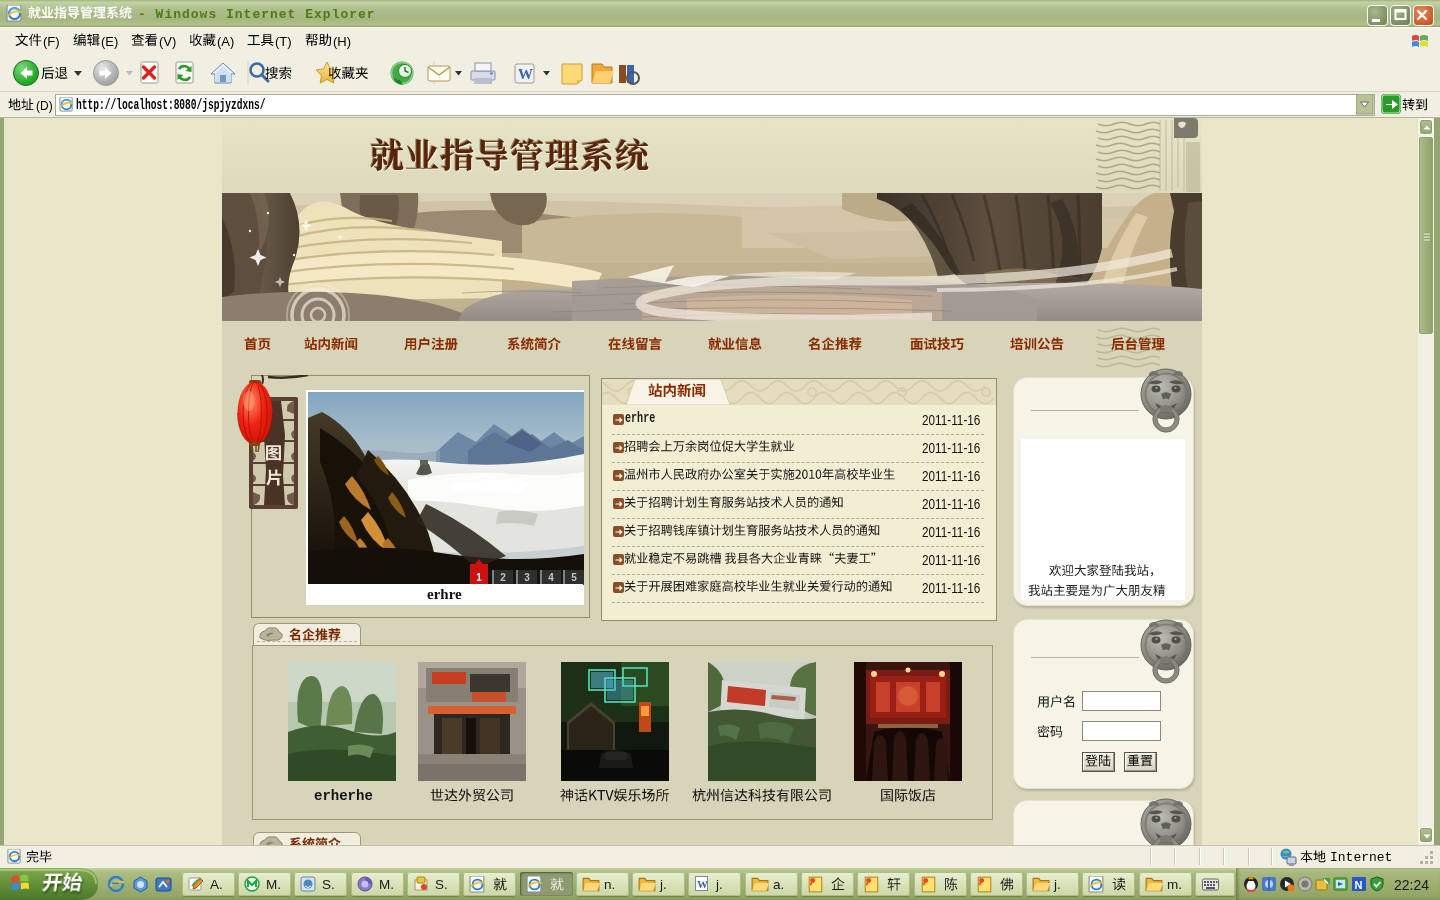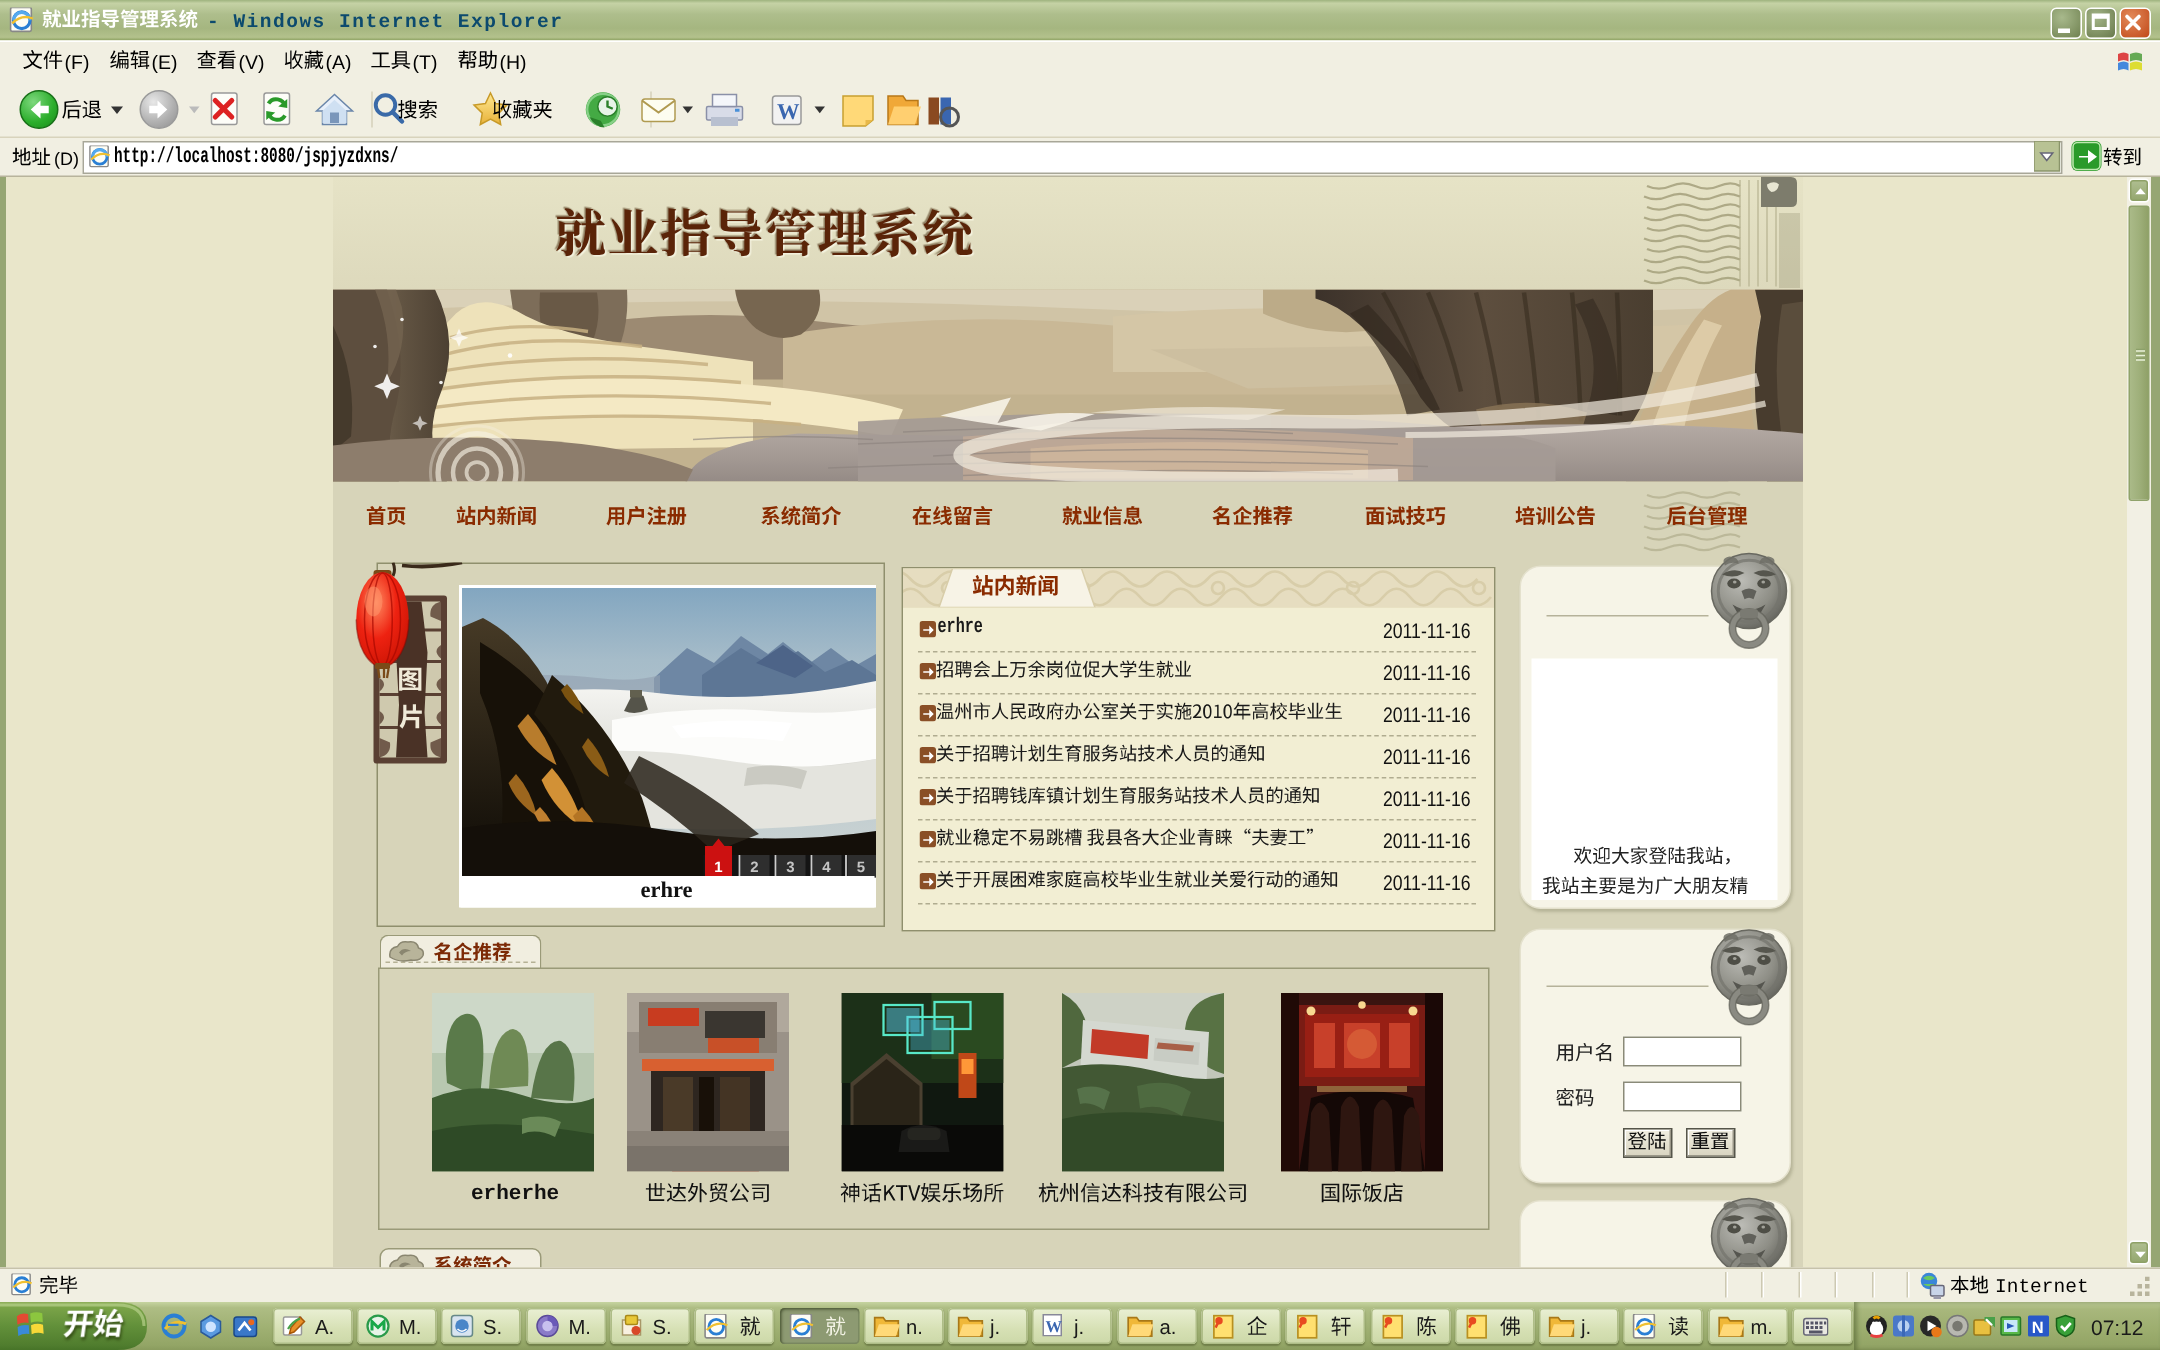--- a/index.html
+++ b/index.html
@@ -169,21 +169,21 @@
       <use x="0.0" href="#b5C31"></use>
       <use x="48.0" href="#b4E1A"></use>
       <use x="96.0" href="#b6307"></use>
       <use x="144.0" href="#b5BFC"></use>
       <use x="192.0" href="#b7BA1"></use>
       <use x="240.0" href="#b7406"></use>
       <use x="288.0" href="#b7CFB"></use>
       <use x="336.0" href="#b7EDF"></use>
     </g>
   </svg>
-<div class="abs" style="left:138px;top:7px;font:bold 13px 'Liberation Mono';color:#0c4a6e;letter-spacing:1px">- Windows Internet Explorer</div>
+<div class="abs" style="left:138px;top:7px;font:bold 13px 'Liberation Mono';color:#4d7c0f;letter-spacing:1px">- Windows Internet Explorer</div>
 <svg style="position:absolute;left:15px;top:33px;" width="29" height="18">
     <g transform="translate(0,11.9) scale(0.28125)" fill="#000">
       <use x="0.0" href="#r6587"></use>
       <use x="48.0" href="#r4EF6"></use>
     </g>
   </svg>
 <div class="abs" style="left:43px;top:34px;font:13px 'Liberation Sans';color:#000">(F)</div>
 <svg style="position:absolute;left:73px;top:33px;" width="29" height="18">
     <g transform="translate(0,11.9) scale(0.28125)" fill="#000">
       <use x="0.0" href="#r7F16"></use>
@@ -1404,21 +1404,21 @@
     <path d="M5 6 L10 8 L5 10 Z" fill="#2858b8"></path>
   </svg>
 <svg class="abs" style="left:1351px;top:876px" width="16" height="16" viewBox="0 0 16 16">
     <rect x="1" y="1" width="14" height="14" rx="1" fill="#2858c8"></rect>
     <text x="3.5" y="12.5" font-family="Liberation Sans" font-size="11" font-weight="bold" fill="#fff">N</text>
   </svg>
 <svg class="abs" style="left:1369px;top:876px" width="16" height="16" viewBox="0 0 16 16">
     <path d="M8 1 L14 3 L14 8 Q14 13 8 15 Q2 13 2 8 L2 3 Z" fill="#38a038" stroke="#186018"></path>
     <path d="M5 8 l2.5 2.5 L11.5 6" stroke="#fff" stroke-width="1.8" fill="none"></path>
   </svg>
-<div class="abs" style="left:1394px;top:877px;font:14px 'Liberation Sans';color:#1a1a1a">07:12</div>
+<div class="abs" style="left:1394px;top:877px;font:14px 'Liberation Sans';color:#1a1a1a">22:24</div>
 <svg width="0" height="0" style="position:absolute">
     <defs>
       <path id="b5C31" d="M9 -23H17V-19H9ZM5 -14C5 -9 3 -5 1 -2C2 -2 4 0 5 0C7 -3 9 -8 10 -13ZM17 -12C18 -10 20 -6 20 -4L25 -6C24 -8 23 -11 21 -14ZM37 -37C39 -35 41 -31 42 -29L46 -32C45 -34 42 -37 40 -39ZM4 -28V-15H11V-1C11 -1 11 -1 11 -1C10 -1 8 -1 7 -1C8 1 8 3 9 4C11 4 13 4 14 3C16 2 16 1 16 -1V-15H23V-28ZM10 -40C10 -38 11 -37 11 -35H2V-30H24V-35H17C17 -37 16 -39 15 -41ZM31 -41C31 -37 31 -33 31 -29H25V-23H30C30 -14 27 -5 21 1C22 2 24 3 25 4C30 0 33 -7 34 -14V-3C34 0 35 1 36 2C36 3 38 3 39 3C40 3 41 3 42 3C43 3 44 3 45 3C46 2 46 2 47 1C47 -1 47 -3 47 -5C46 -6 44 -7 43 -8C43 -5 43 -3 43 -2C43 -2 42 -1 42 -1C42 -1 42 -1 41 -1C41 -1 40 -1 40 -1C40 -1 40 -1 39 -1C39 -1 39 -2 39 -3V-21H35L36 -23H46V-29H36C36 -33 36 -37 36 -41Z"></path>
       <path id="b4E1A" d="M3 -29C5 -23 8 -15 9 -11L15 -13C13 -17 11 -25 8 -31ZM40 -31C38 -25 36 -18 33 -14V-40H27V-4H21V-40H15V-4H2V2H46V-4H33V-13L38 -10C40 -15 43 -22 45 -28Z"></path>
       <path id="b6307" d="M39 -39C36 -37 31 -36 27 -34V-41H21V-28C21 -22 23 -20 29 -20C31 -20 37 -20 39 -20C44 -20 46 -22 47 -29C45 -29 43 -30 41 -31C41 -26 41 -26 38 -26C37 -26 31 -26 30 -26C27 -26 27 -26 27 -28V-30C32 -31 39 -33 44 -35ZM26 -6H38V-2H26ZM26 -10V-13H38V-10ZM21 -18V4H26V2H38V4H44V-18ZM8 -41V-32H2V-26H8V-18L1 -16L2 -11L8 -12V-2C8 -1 7 -1 7 -1C6 -1 4 -1 2 -1C3 0 4 3 4 4C7 4 10 4 11 3C13 2 13 1 13 -2V-14L19 -15L18 -20L13 -19V-26H18V-32H13V-41Z"></path>
       <path id="b5BFC" d="M9 -7C12 -5 16 -2 17 0L22 -3C20 -5 18 -8 15 -10H30V-2C30 -1 29 -1 28 -1C27 -1 24 -1 21 -1C21 1 22 3 23 4C27 4 30 4 33 4C35 3 36 1 36 -2V-10H45V-15H36V-18H30V-15H3V-10H11ZM6 -37V-26C6 -20 9 -19 18 -19C20 -19 33 -19 35 -19C42 -19 44 -20 45 -25C43 -25 41 -25 39 -26C39 -24 38 -23 34 -23C31 -23 20 -23 18 -23C13 -23 12 -24 12 -26V-26H40V-40H6ZM12 -35H34V-31H12Z"></path>
       <path id="b7BA1" d="M9 -21V4H15V3H36V4H41V-8H15V-10H39V-21ZM36 -1H15V-4H36ZM20 -30C21 -29 21 -28 22 -27H4V-19H9V-23H39V-19H45V-27H27C27 -29 26 -30 25 -31ZM15 -17H33V-14H15ZM8 -41C6 -37 4 -33 1 -30C3 -30 5 -29 6 -28C8 -29 9 -31 10 -33H12C13 -32 14 -30 15 -28L20 -30C19 -31 19 -32 18 -33H24V-37H12C13 -38 13 -39 13 -40ZM28 -41C27 -38 26 -34 24 -32C25 -31 27 -30 28 -30C29 -31 30 -32 31 -33H33C34 -32 36 -29 36 -28L41 -30C41 -31 40 -32 39 -33H46V-37H33C33 -38 34 -39 34 -40Z"></path>
       <path id="b7406" d="M25 -25H30V-21H25ZM34 -25H39V-21H34ZM25 -34H30V-30H25ZM34 -34H39V-30H34ZM16 -2V3H47V-2H35V-7H45V-12H35V-16H45V-39H19V-16H29V-12H19V-7H29V-2ZM1 -6 2 0C7 -2 13 -4 18 -5L17 -11L13 -9V-19H17V-24H13V-33H18V-38H2V-33H7V-24H2V-19H7V-8Z"></path>
       <path id="b7CFB" d="M12 -10C9 -7 5 -4 2 -2C3 -1 6 1 7 2C10 -1 15 -5 17 -8ZM30 -8C33 -5 38 -1 40 2L45 -2C43 -4 38 -8 34 -11ZM31 -21C32 -20 33 -19 34 -18L19 -17C25 -20 31 -24 37 -29L33 -32C31 -31 29 -29 26 -27L17 -27C19 -29 22 -31 25 -34C31 -34 37 -35 42 -36L38 -41C30 -39 16 -38 4 -37C5 -36 6 -34 6 -32C9 -32 13 -33 17 -33C14 -31 12 -29 11 -28C9 -27 8 -26 7 -26C8 -25 8 -22 9 -21C10 -22 11 -22 19 -23C16 -21 13 -19 12 -19C9 -17 7 -16 5 -16C5 -15 6 -12 7 -11C8 -12 10 -12 21 -13V-2C21 -2 21 -1 20 -1C19 -1 17 -1 14 -1C15 0 16 2 16 4C20 4 22 4 24 3C27 2 27 1 27 -2V-13L37 -14C38 -12 39 -11 40 -10L45 -12C43 -16 39 -20 35 -23Z"></path>
       <path id="b7EDF" d="M33 -17V-3C33 2 34 4 38 4C39 4 41 4 41 4C45 4 46 1 47 -6C45 -7 43 -8 42 -9C42 -2 42 -1 41 -1C40 -1 39 -1 39 -1C38 -1 38 -1 38 -3V-17ZM24 -17C23 -8 23 -3 15 0C17 1 18 3 19 5C28 1 29 -6 29 -17ZM2 -3 3 2C8 1 14 -2 19 -4L18 -9C12 -7 6 -4 2 -3ZM28 -40C29 -38 29 -36 30 -35H19V-29H27C25 -27 22 -24 21 -23C20 -22 19 -22 18 -21C18 -20 19 -17 20 -16C21 -16 24 -17 40 -19C41 -17 41 -16 42 -15L46 -18C45 -21 42 -25 40 -29L35 -26C36 -25 37 -24 37 -23L28 -22C30 -24 32 -27 33 -29H46V-35H33L36 -35C35 -37 34 -39 33 -41ZM3 -20C4 -20 5 -20 9 -21C7 -19 6 -17 5 -17C4 -15 3 -14 1 -13C2 -12 3 -9 3 -8C4 -9 6 -10 18 -12C18 -13 18 -16 18 -17L11 -16C14 -20 17 -24 20 -28L14 -31C14 -30 13 -28 12 -26L8 -26C11 -30 14 -34 15 -39L10 -41C8 -36 5 -30 4 -28C3 -27 2 -26 1 -26C2 -24 3 -21 3 -20Z"></path>

